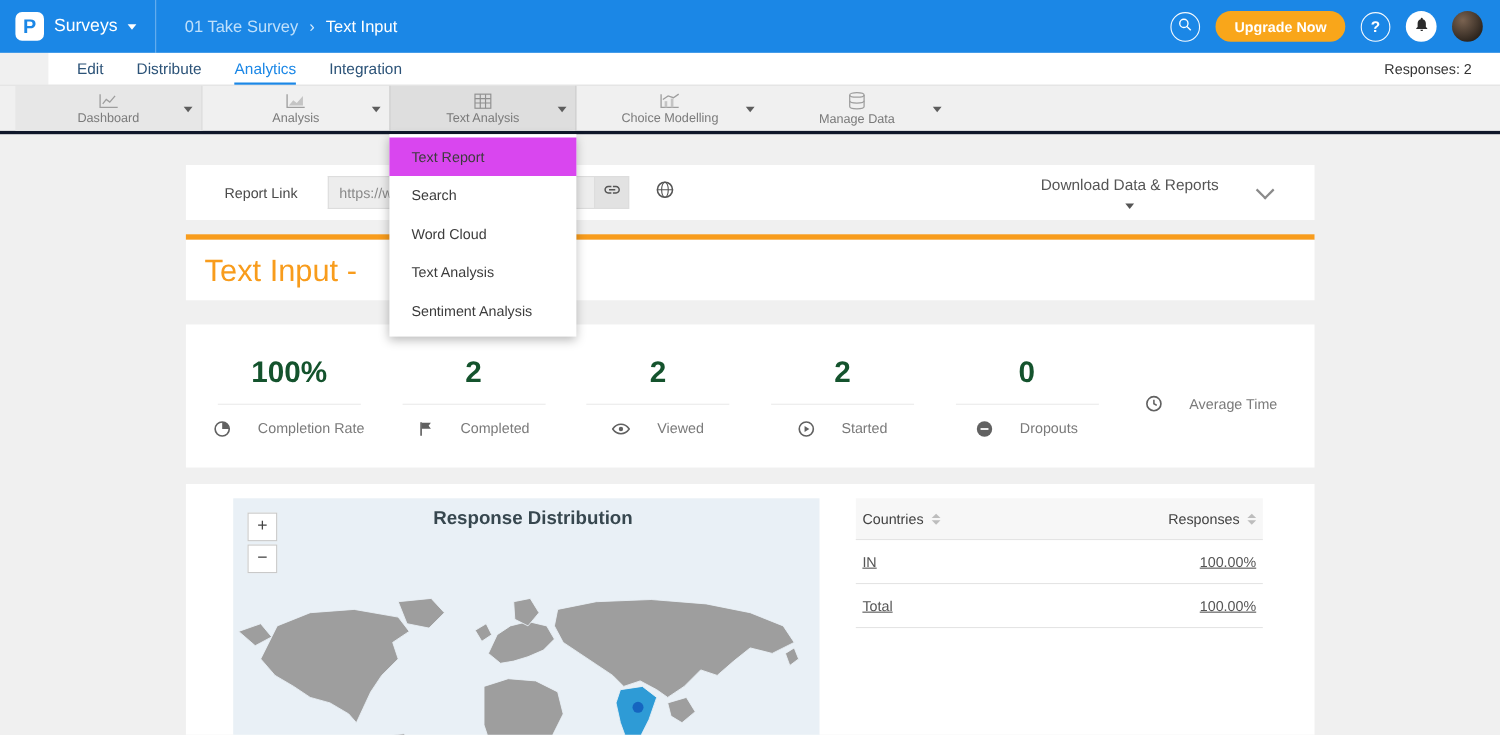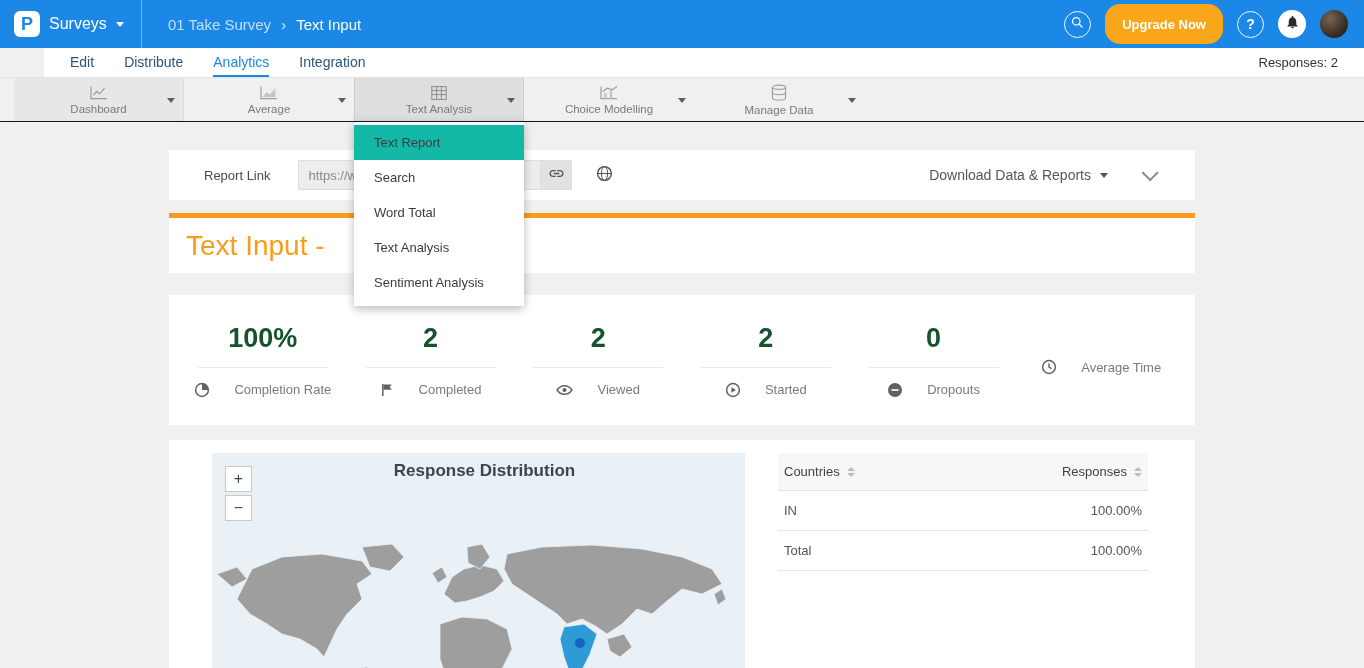--- a/index.html
+++ b/index.html
@@ -18,61 +18,61 @@
   .brand .caret { color:#fff; }
   .crumbs { display:flex; align-items:center; gap:10px; padding-left:26px; font-size:15px; }
   .crumb-parent { color:#BFE0FB; }
   .crumb-sep { color:#D9ECFD; font-size:15px; }
   .crumb-current { color:#fff; }
   .top-right { margin-left:auto; display:flex; align-items:center; gap:14px; padding-right:16px; }
   .circle-btn { width:27px; height:27px; border:1.5px solid rgba(255,255,255,.95); border-radius:50%;
     display:flex; align-items:center; justify-content:center; color:#fff; font-size:14px; font-weight:bold; }
   .bell-btn { width:28px; height:28px; background:#fff; border-radius:50%;
     display:flex; align-items:center; justify-content:center; }
-  .upgrade { background:#F9A61A; color:#fff; border:none; border-radius:15px; height:40px;
+  .upgrade { background:#F9A61A; color:#fff; border:none; border-radius:15px; height:28px;
     padding:0 17px; font-size:13px; font-weight:bold; font-family:inherit; }
   .avatar { width:28px; height:28px; border-radius:50%;
     background:radial-gradient(circle at 35% 30%, #7a6351, #2c241d 75%); }
 
   
   .navrow { height:29px; background:#fff; display:flex; align-items:center; gap:30px; padding:0 26px;margin-left:44px; }
   .nav-item { font-size:14px; color:#2C5378; font-weight:500; height:100%;
     display:flex; align-items:center; border-bottom:2px solid transparent; }
   .nav-item.active { color:#1B87E6; border-bottom-color:#1B87E6; }
   .responses { margin-left:auto; font-size:13px; color:#333; }
 
   
-  .toolbar { height:45px; background:#F0F0F0; border-top:1px solid #E3E3E3; border-bottom:1px solid #0f172a;
+  .toolbar { height:45px; background:#F0F0F0; border-top:1px solid #E3E3E3; border-bottom:3px solid #0f172a;
     display:flex; padding-left:14px; }
   .tab { width:170px; height:100%; position:relative; display:flex; flex-direction:column;
     align-items:center; justify-content:center; gap:2px; }
   .tab-label { font-size:11.5px; color:#7A7A7A; }
   .tab .caret { color:#5d5d5d; position:absolute; right:8px; top:50%; margin-top:-2px; }
   .tab.shaded { background:#E7E7E7; border-right:1px solid #DCDCDC; }
   .tab.open { background:#DEDEDE; border-left:1px solid #CDCDCD; border-right:1px solid #CDCDCD; }
   .tab-icon svg { display:block; }
 
   
   .menu { position:absolute; left:354px; top:122px; width:170px; background:#fff; z-index:60;
     box-shadow:0 3px 9px rgba(0,0,0,.28); padding:3px 0 6px; }
   .menu-item { padding:10px 20px; font-size:13px; color:#3c3c3c; }
-  .menu-item.hl { background:#14b8a6; }
+  .menu-item.hl { background:#d946ef; }
 
   
   .content { position:relative; }
   .card { background:#fff; margin:0 169px; width:1026px; }
   .report-card { margin-top:28px; height:50px; display:flex; align-items:center; padding:0 35px; }
   .rl-label { font-size:13px; color:#4a4a4a; margin-right:28px; white-space:nowrap; }
   .rl-group { display:flex; }
   .rl-input { width:242px; height:30px; background:#EDEDED; border:1px solid #DDD; border-right:none;
     color:#8a8a8a; font-size:13px; padding:0 9px; font-family:inherit; }
   .rl-linkbtn { width:32px; height:30px; background:#E2E2E2; border:1px solid #DDD;
     display:flex; align-items:center; justify-content:center; }
   .rl-globe { margin-left:24px; display:flex; align-items:center; }
-  .download { margin-left:auto; display:flex; align-items:center; gap:9px; font-size:14px; color:#555; }
+  .download { margin-left:auto; display:flex; align-items:center; gap:9px; font-size:14px; color:#555;flex-direction:column; }
   .download .caret { color:#555; }
   .collapse-chev { margin-left:34px; margin-right:6px; width:12px; height:12px;
     border-right:2px solid #8a8a8a; border-bottom:2px solid #8a8a8a; transform:rotate(45deg) translateY(-3px); }
 
   .orange-bar { margin:13px 169px 0; width:1026px; height:5px; background:#F89C1C; }
   .title-card { height:55px; display:flex; align-items:center; padding:0 17px; }
   .page-title { color:#F89C1C; font-size:28px; font-weight:500; }
 
   .stats-card { margin-top:22px; height:130px; display:flex; align-items:center; padding:0 10px; }
   .stat { flex:1; text-align:center; }
@@ -94,21 +94,21 @@
   .tablebox { width:370px; flex:none; }
   .thead { display:flex; align-items:center; height:38px; background:#F7F7F7;
     border-bottom:1px solid #E4E4E4; padding:0 6px; }
   .th { font-size:13px; color:#424242; display:flex; align-items:center; gap:7px; }
   .th.right { margin-left:auto; }
   .sort { display:flex; flex-direction:column; gap:2px; }
   .sort i { display:block; width:0; height:0; border-left:4px solid transparent; border-right:4px solid transparent; }
   .sort .up { border-bottom:4px solid #BDBDBD; }
   .sort .dn { border-top:4px solid #BDBDBD; }
   .trow { display:flex; align-items:center; height:40px; border-bottom:1px solid #E4E4E4;
-    padding:0 6px; font-size:13px; color:#555; }
+    padding:0 6px; font-size:13px; color:#555;text-decoration:underline; }
   .trow .val { margin-left:auto; }
 </style>
 </head>
 <body>
 
 <div class="topbar">
   <div class="brand">
     <div class="logo-badge">P</div>
     <span class="brand-name">Surveys</span>
     <span class="caret"></span>
@@ -159,21 +159,21 @@
     <span class="tab-label">Dashboard</span>
     <span class="caret"></span>
   </div>
   <div class="tab">
     <span class="tab-icon">
       <svg width="20" height="16" viewBox="0 0 24 20" fill="none" stroke="#9E9E9E" stroke-width="1.5">
           <path d="M2 2v15h20"></path>
           <path d="M4 15l5-6 4 3 7-8v11z" fill="#C4C4C4" stroke="none"></path>
         </svg>
     </span>
-    <span class="tab-label">Average</span>
+    <span class="tab-label">Analysis</span>
     <span class="caret"></span>
   </div>
   <div class="tab open">
     <span class="tab-icon">
       <svg width="20" height="16" viewBox="0 0 24 20" fill="none" stroke="#8F8F8F" stroke-width="1.3">
           <rect x="3" y="2" width="18" height="16"></rect>
           <line x1="3" y1="7" x2="21" y2="7"></line>
           <line x1="3" y1="12" x2="21" y2="12"></line>
           <line x1="9" y1="2" x2="9" y2="18"></line>
           <line x1="15" y1="2" x2="15" y2="18"></line>
@@ -203,21 +203,21 @@
         </svg>
     </span>
     <span class="tab-label">Manage Data</span>
     <span class="caret"></span>
   </div>
 </div>
 
 <div class="menu">
   <div class="menu-item hl">Text Report</div>
   <div class="menu-item">Search</div>
-  <div class="menu-item">Word Total</div>
+  <div class="menu-item">Word Cloud</div>
   <div class="menu-item">Text Analysis</div>
   <div class="menu-item">Sentiment Analysis</div>
 </div>
 
 <div class="content">
 
   <div class="card report-card">
     <span class="rl-label">Report Link</span>
     <div class="rl-group">
       <input class="rl-input" type="text" value="https://ww" style="">

